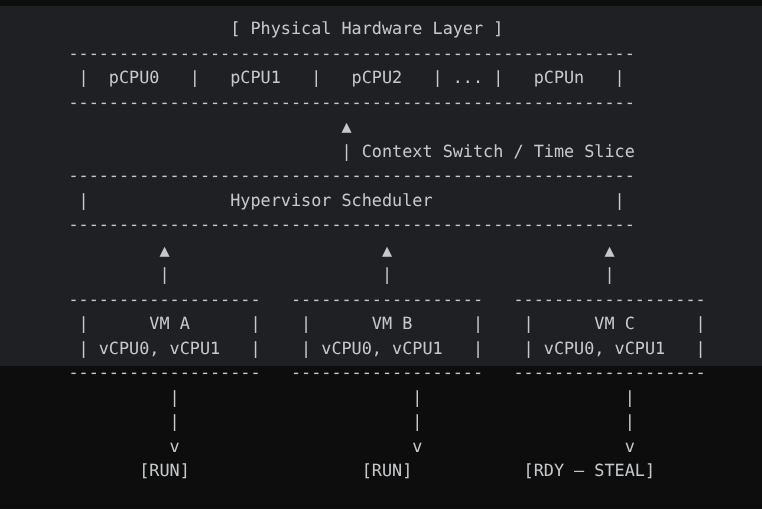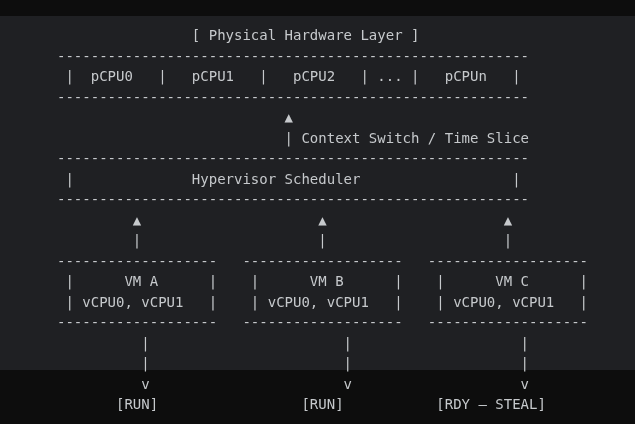--- a/index.html
+++ b/index.html
@@ -6,24 +6,24 @@
   body {
     width: 635px;
     height: 424px;
     background: #0d0d0d;
     overflow: hidden;
     position: relative;
     font-family: "DejaVu Sans Mono", monospace;
   }
   .terminal {
     position: absolute;
-    top: 16px;
+    top: 5px;
     left: 0;
     width: 635px;
-    height: 354px;
+    height: 300px;
     background: #1f2023;
   }
   .ascii {
     margin: 0;
     padding: 9px 0 0 57px;
     font-family: "DejaVu Sans Mono", monospace;
     font-size: 14px;
     line-height: 20.5px;
     color: #c6c9cc;
     white-space: pre;

